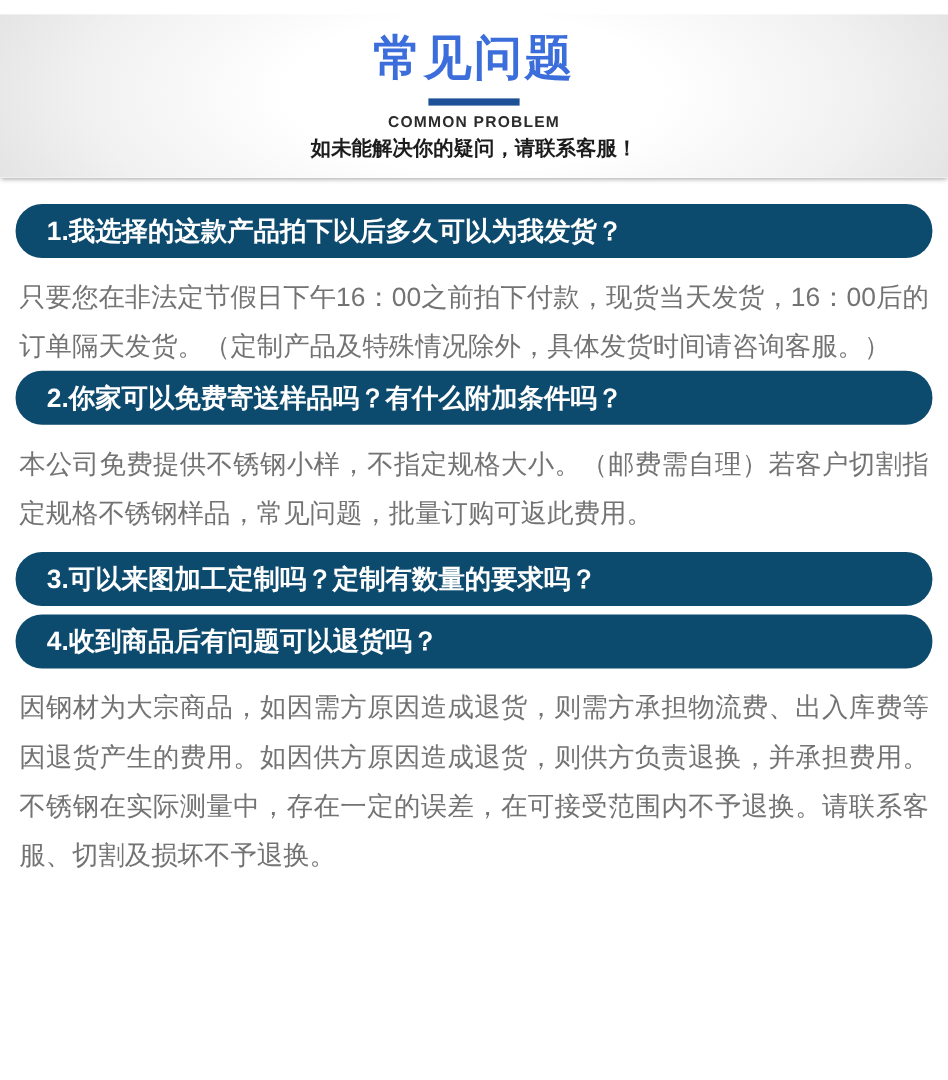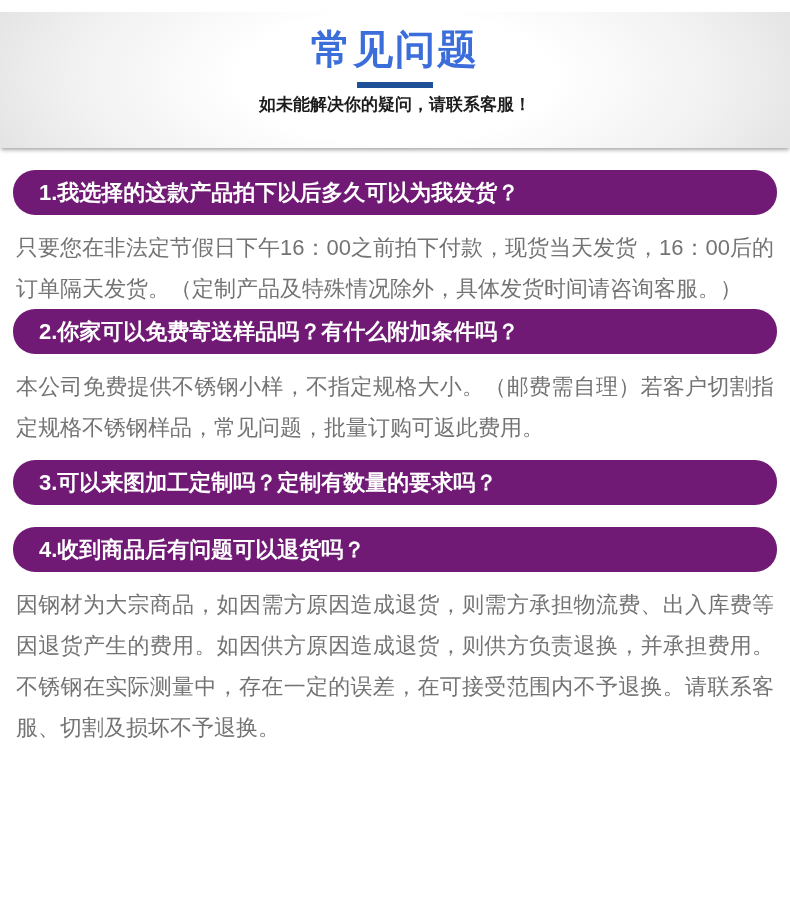--- a/index.html
+++ b/index.html
@@ -47,49 +47,50 @@
     font-weight:bold;
     color:#1c1c1c;
   }
 
   
   .faq{padding:0 13px;}
   .qa-question{
     height:45px;
     line-height:45px;
     border-radius:22px;
-    background:#701a75;
+    background:#0c4a6e;
     color:#ffffff;
     font-size:22px;
     font-weight:bold;
     padding-left:26px;
     box-sizing:border-box;
     white-space:nowrap;
     overflow:hidden;
   }
   .qa-answer{
     margin:12px 3px 0 3px;
     font-size:22px;
     line-height:41px;
     color:#737373;
     text-align:justify;
   }
   .qa:nth-of-type(1) .qa-question{margin-top:22px;}
   .qa:nth-of-type(2) .qa-question{margin-top:0px;}
   .qa:nth-of-type(3) .qa-question{margin-top:12px;}
-  .qa:nth-of-type(4) .qa-question{margin-top:22px;}
+  .qa:nth-of-type(4) .qa-question{margin-top:7px;}
 </style>
 </head>
 <body>
 
 <div class="page">
 
   <div class="hero">
     <h1 class="hero-title">常见问题</h1>
     <div class="hero-divider"></div>
+    <div class="hero-en">COMMON PROBLEM</div>
     <div class="hero-cn">如未能解决你的疑问，请联系客服！</div>
   </div>
 
   <div class="faq">
 
     <section class="qa">
       <div class="qa-question">1.我选择的这款产品拍下以后多久可以为我发货？</div>
       <p class="qa-answer">只要您在非法定节假日下午16：00之前拍下付款，现货当天发货，16：00后的订单隔天发货。（定制产品及特殊情况除外，具体发货时间请咨询客服。）</p>
     </section>
 

